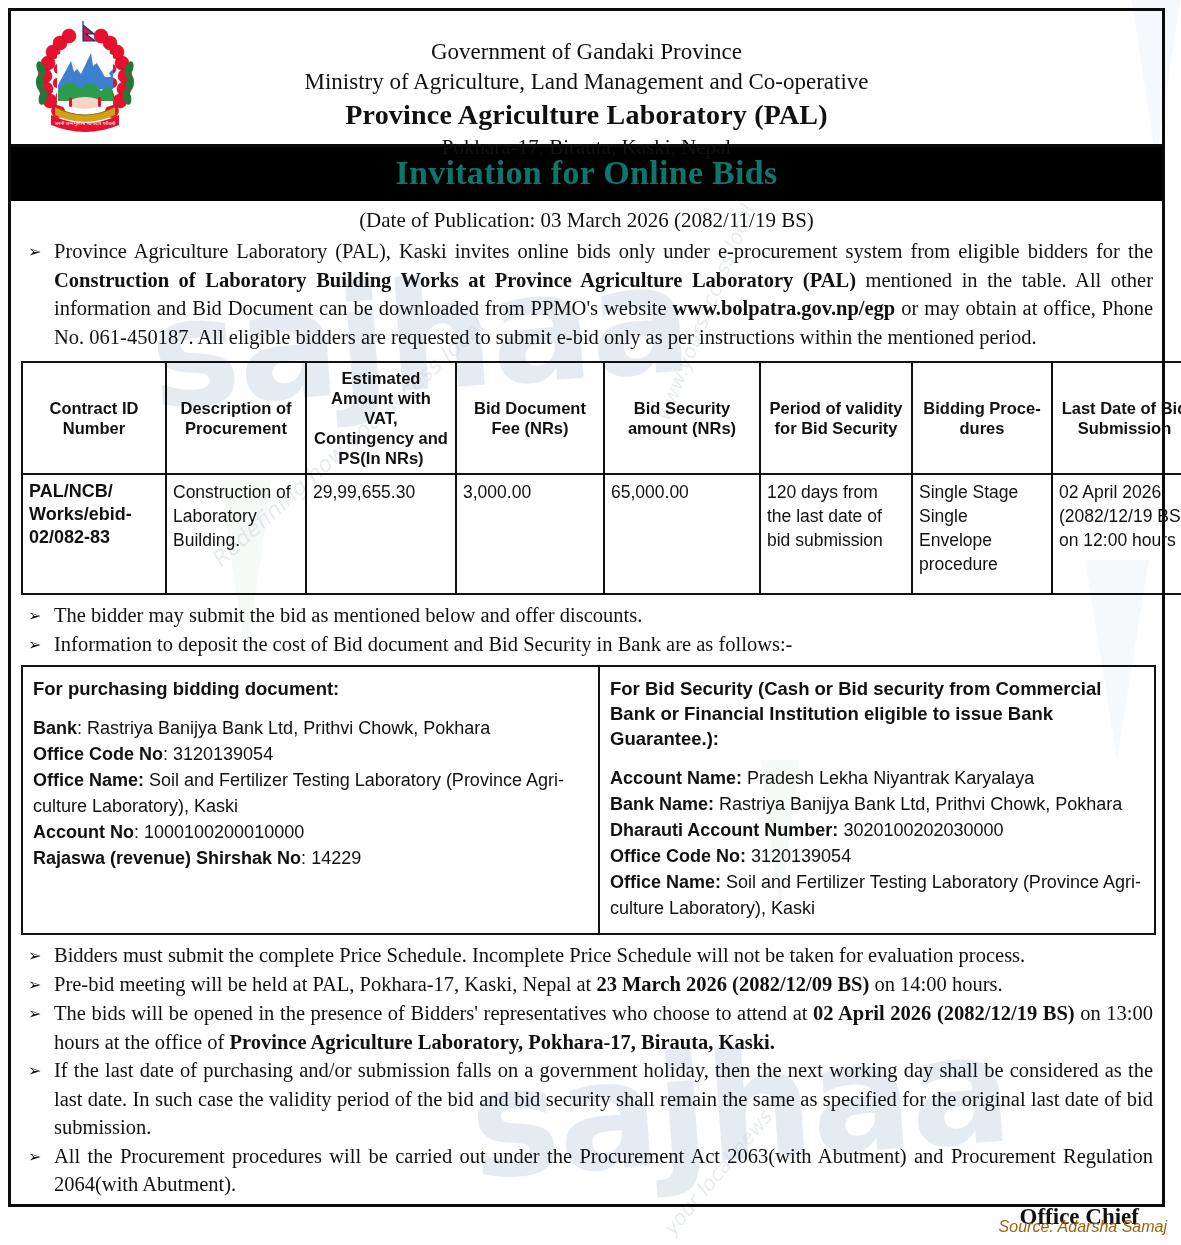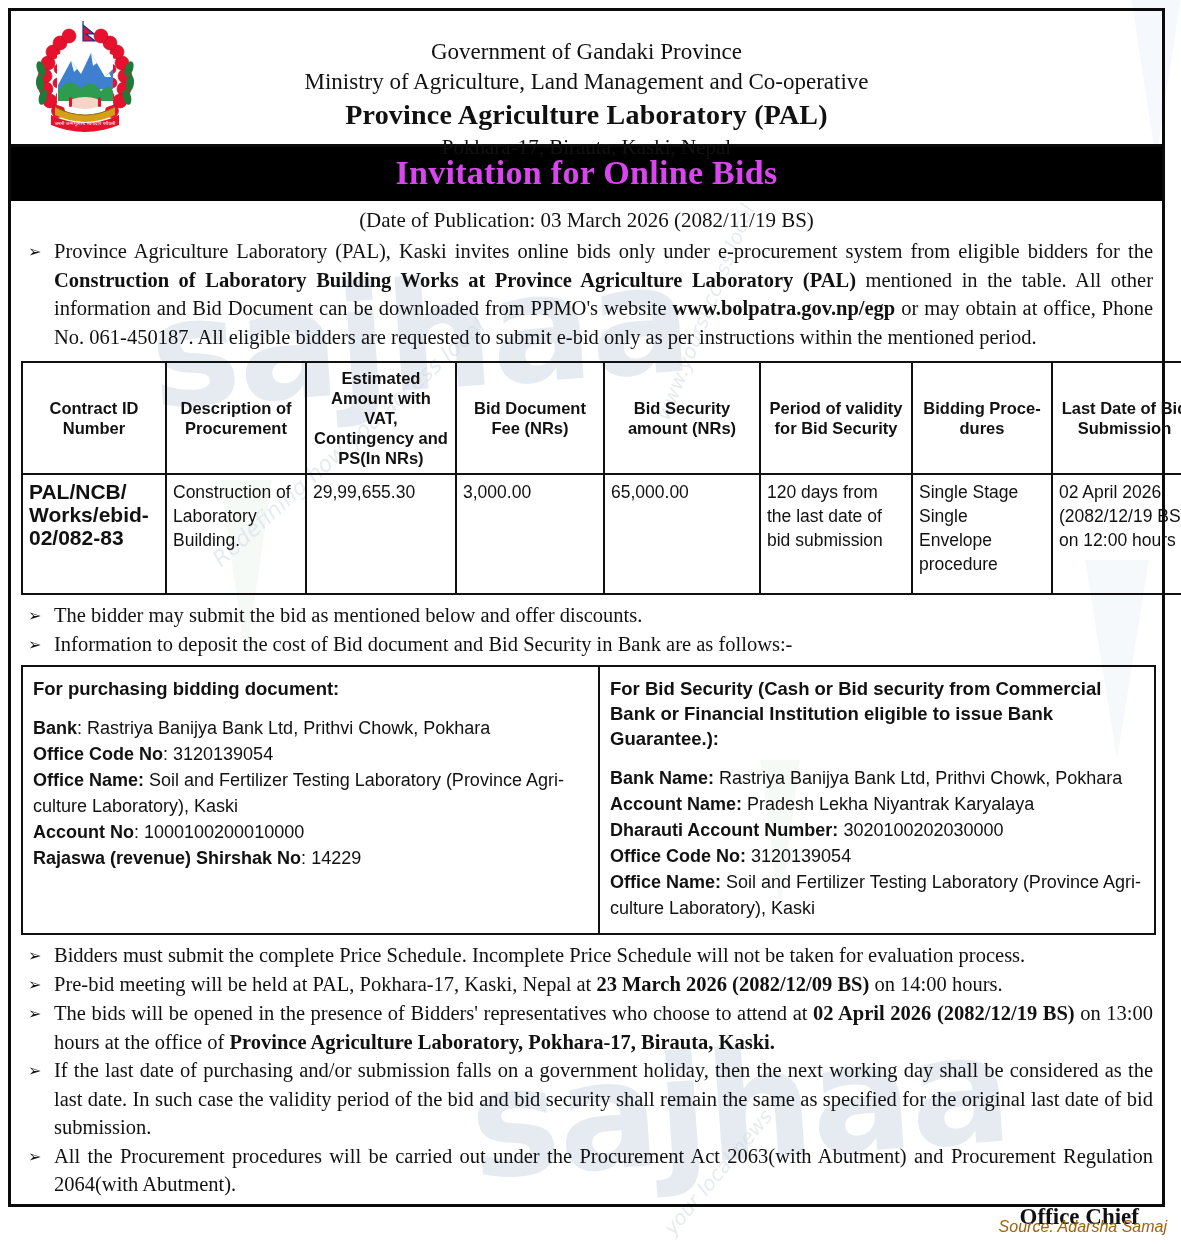--- a/index.html
+++ b/index.html
@@ -105,21 +105,21 @@
     padding-top: 26px;
   }
   .mast-l1 { font-size: 23px; line-height: 30px; }
   .mast-l2 { font-size: 23px; line-height: 30px; }
   .mast-l3 { font-size: 28px; font-weight: bold; line-height: 36px; letter-spacing: .2px; }
   .mast-l4 { font-size: 21px; line-height: 28px; }
 
   
   .banner {
     background: #000000;
-    color: #d946ef;
+    color: #0f766e;
     text-align: center;
     font-size: 34px;
     font-weight: bold;
     line-height: 48px;
     padding: 2px 0 4px 0;
     letter-spacing: .3px;
   }
 
   
   .notice {
@@ -176,21 +176,21 @@
     text-align: center;
     vertical-align: middle;
     height: 98px;
   }
   table.bid td {
     font-size: 17.5px;
     line-height: 24px;
     font-weight: normal;
     height: 120px;
   }
-  table.bid td.idcell { font-weight: bold; font-size: 21px; line-height: 23px; }
+  table.bid td.idcell { font-weight: bold; font-size: 18px; line-height: 23px; }
 
   
   .bankwrap {
     display: flex;
     width: 1135px;
     margin: 6px 0 6px 1px;
     border: 2px solid #111111;
     box-sizing: border-box;
     font-family: "Liberation Sans", sans-serif;
     background: transparent;
@@ -390,22 +390,22 @@
       <div class="bankcol left">
         <div class="bank-title">For purchasing bidding document:</div>
         <div class="bank-line"><b>Bank</b><span>: </span><span>Rastriya Banijya Bank Ltd, Prithvi Chowk, Pokhara</span></div>
         <div class="bank-line"><b>Office Code No</b><span>: </span><span>3120139054</span></div>
         <div class="bank-line"><b>Office Name:</b><span> </span><span>Soil and Fertilizer Testing Laboratory (Province Agri-culture Laboratory), Kaski</span></div>
         <div class="bank-line"><b>Account No</b><span>: </span><span>1000100200010000</span></div>
         <div class="bank-line"><b>Rajaswa (revenue) Shirshak No</b><span>: </span><span>14229</span></div>
       </div>
       <div class="bankcol right">
         <div class="bank-title">For Bid Security (Cash or Bid security from Commercial Bank or Financial Institution eligible to issue Bank Guarantee.):</div>
+        <div class="bank-line"><b>Account Name:</b><span> </span><span>Pradesh Lekha Niyantrak Karyalaya</span></div>
         <div class="bank-line"><b>Bank Name:</b><span> </span><span>Rastriya Banijya Bank Ltd, Prithvi Chowk, Pokhara</span></div>
-        <div class="bank-line"><b>Account Name:</b><span> </span><span>Pradesh Lekha Niyantrak Karyalaya</span></div>
         <div class="bank-line"><b>Dharauti Account Number:</b><span> </span><span>3020100202030000</span></div>
         <div class="bank-line"><b>Office Code No:</b><span> </span><span>3120139054</span></div>
         <div class="bank-line"><b>Office Name:</b><span> </span><span>Soil and Fertilizer Testing Laboratory (Province Agri-culture Laboratory), Kaski</span></div>
       </div>
     </div>
 
     <div id="closing-bullets">
         <div class="bullet-row">
           <div class="bullet-mark">➢</div>
           <div class="bullet-body"><span>Bidders must submit the complete Price Schedule. Incomplete Price Schedule will not be taken for evaluation process.</span></div>

